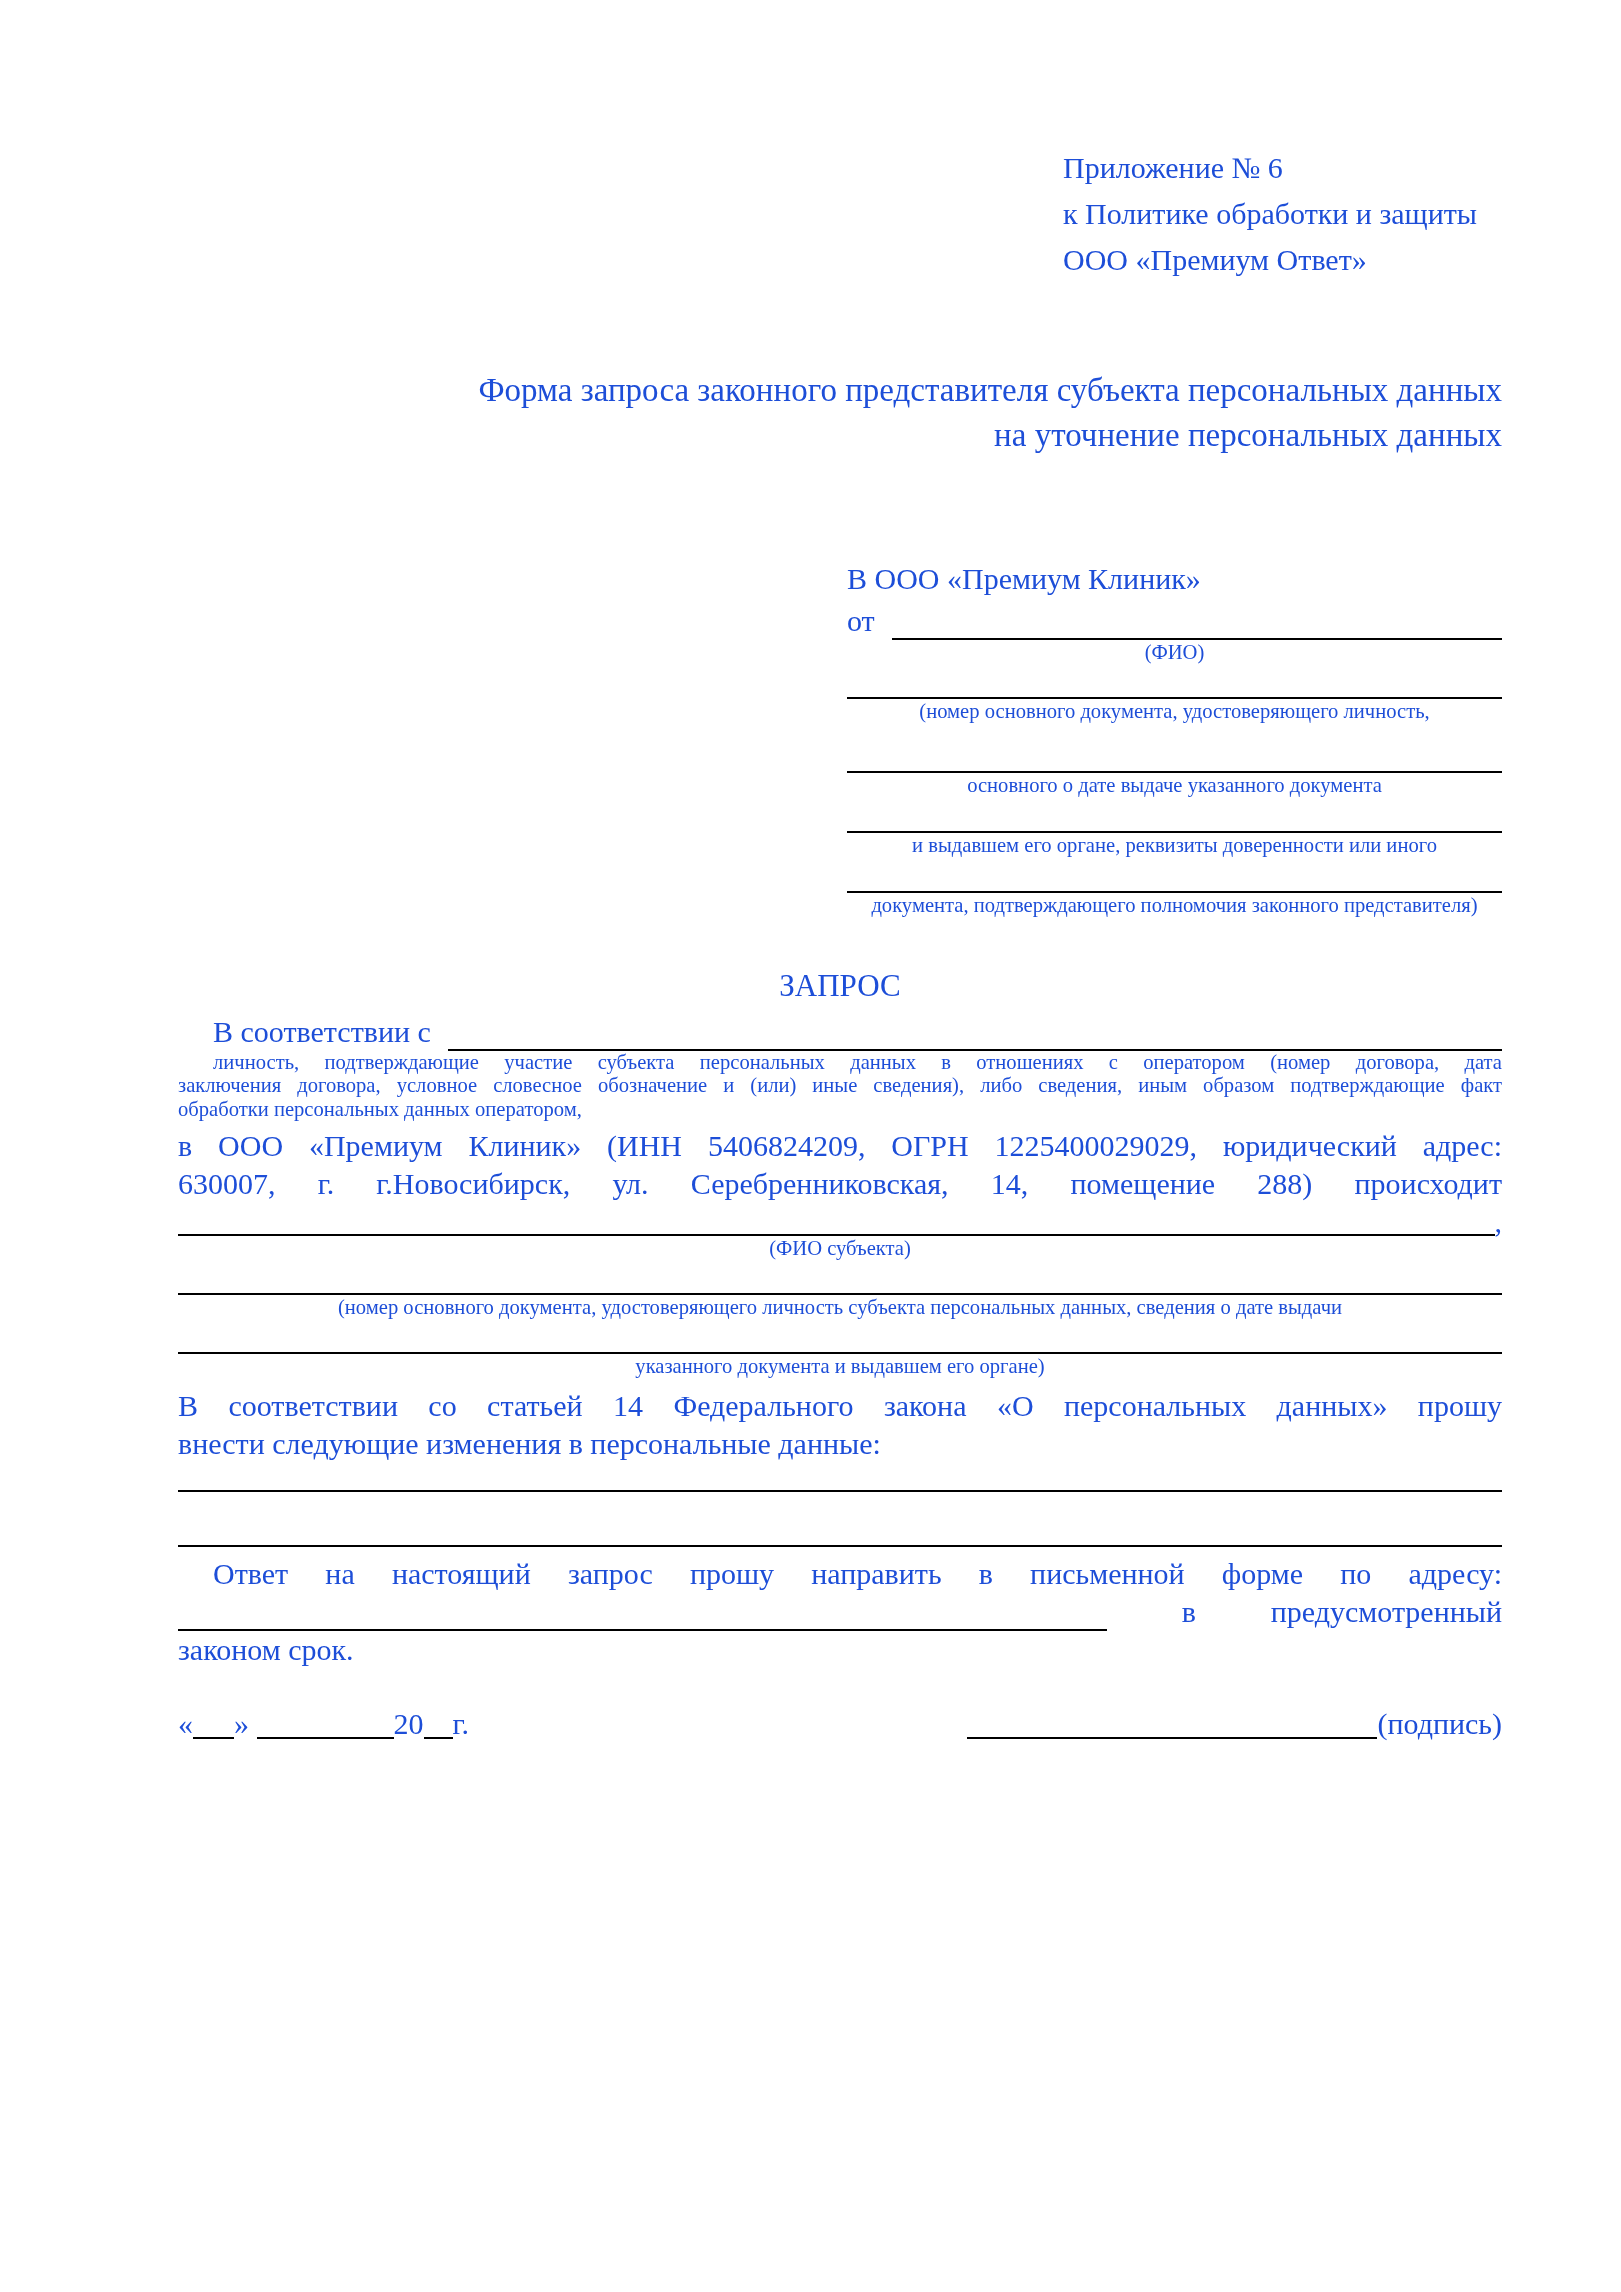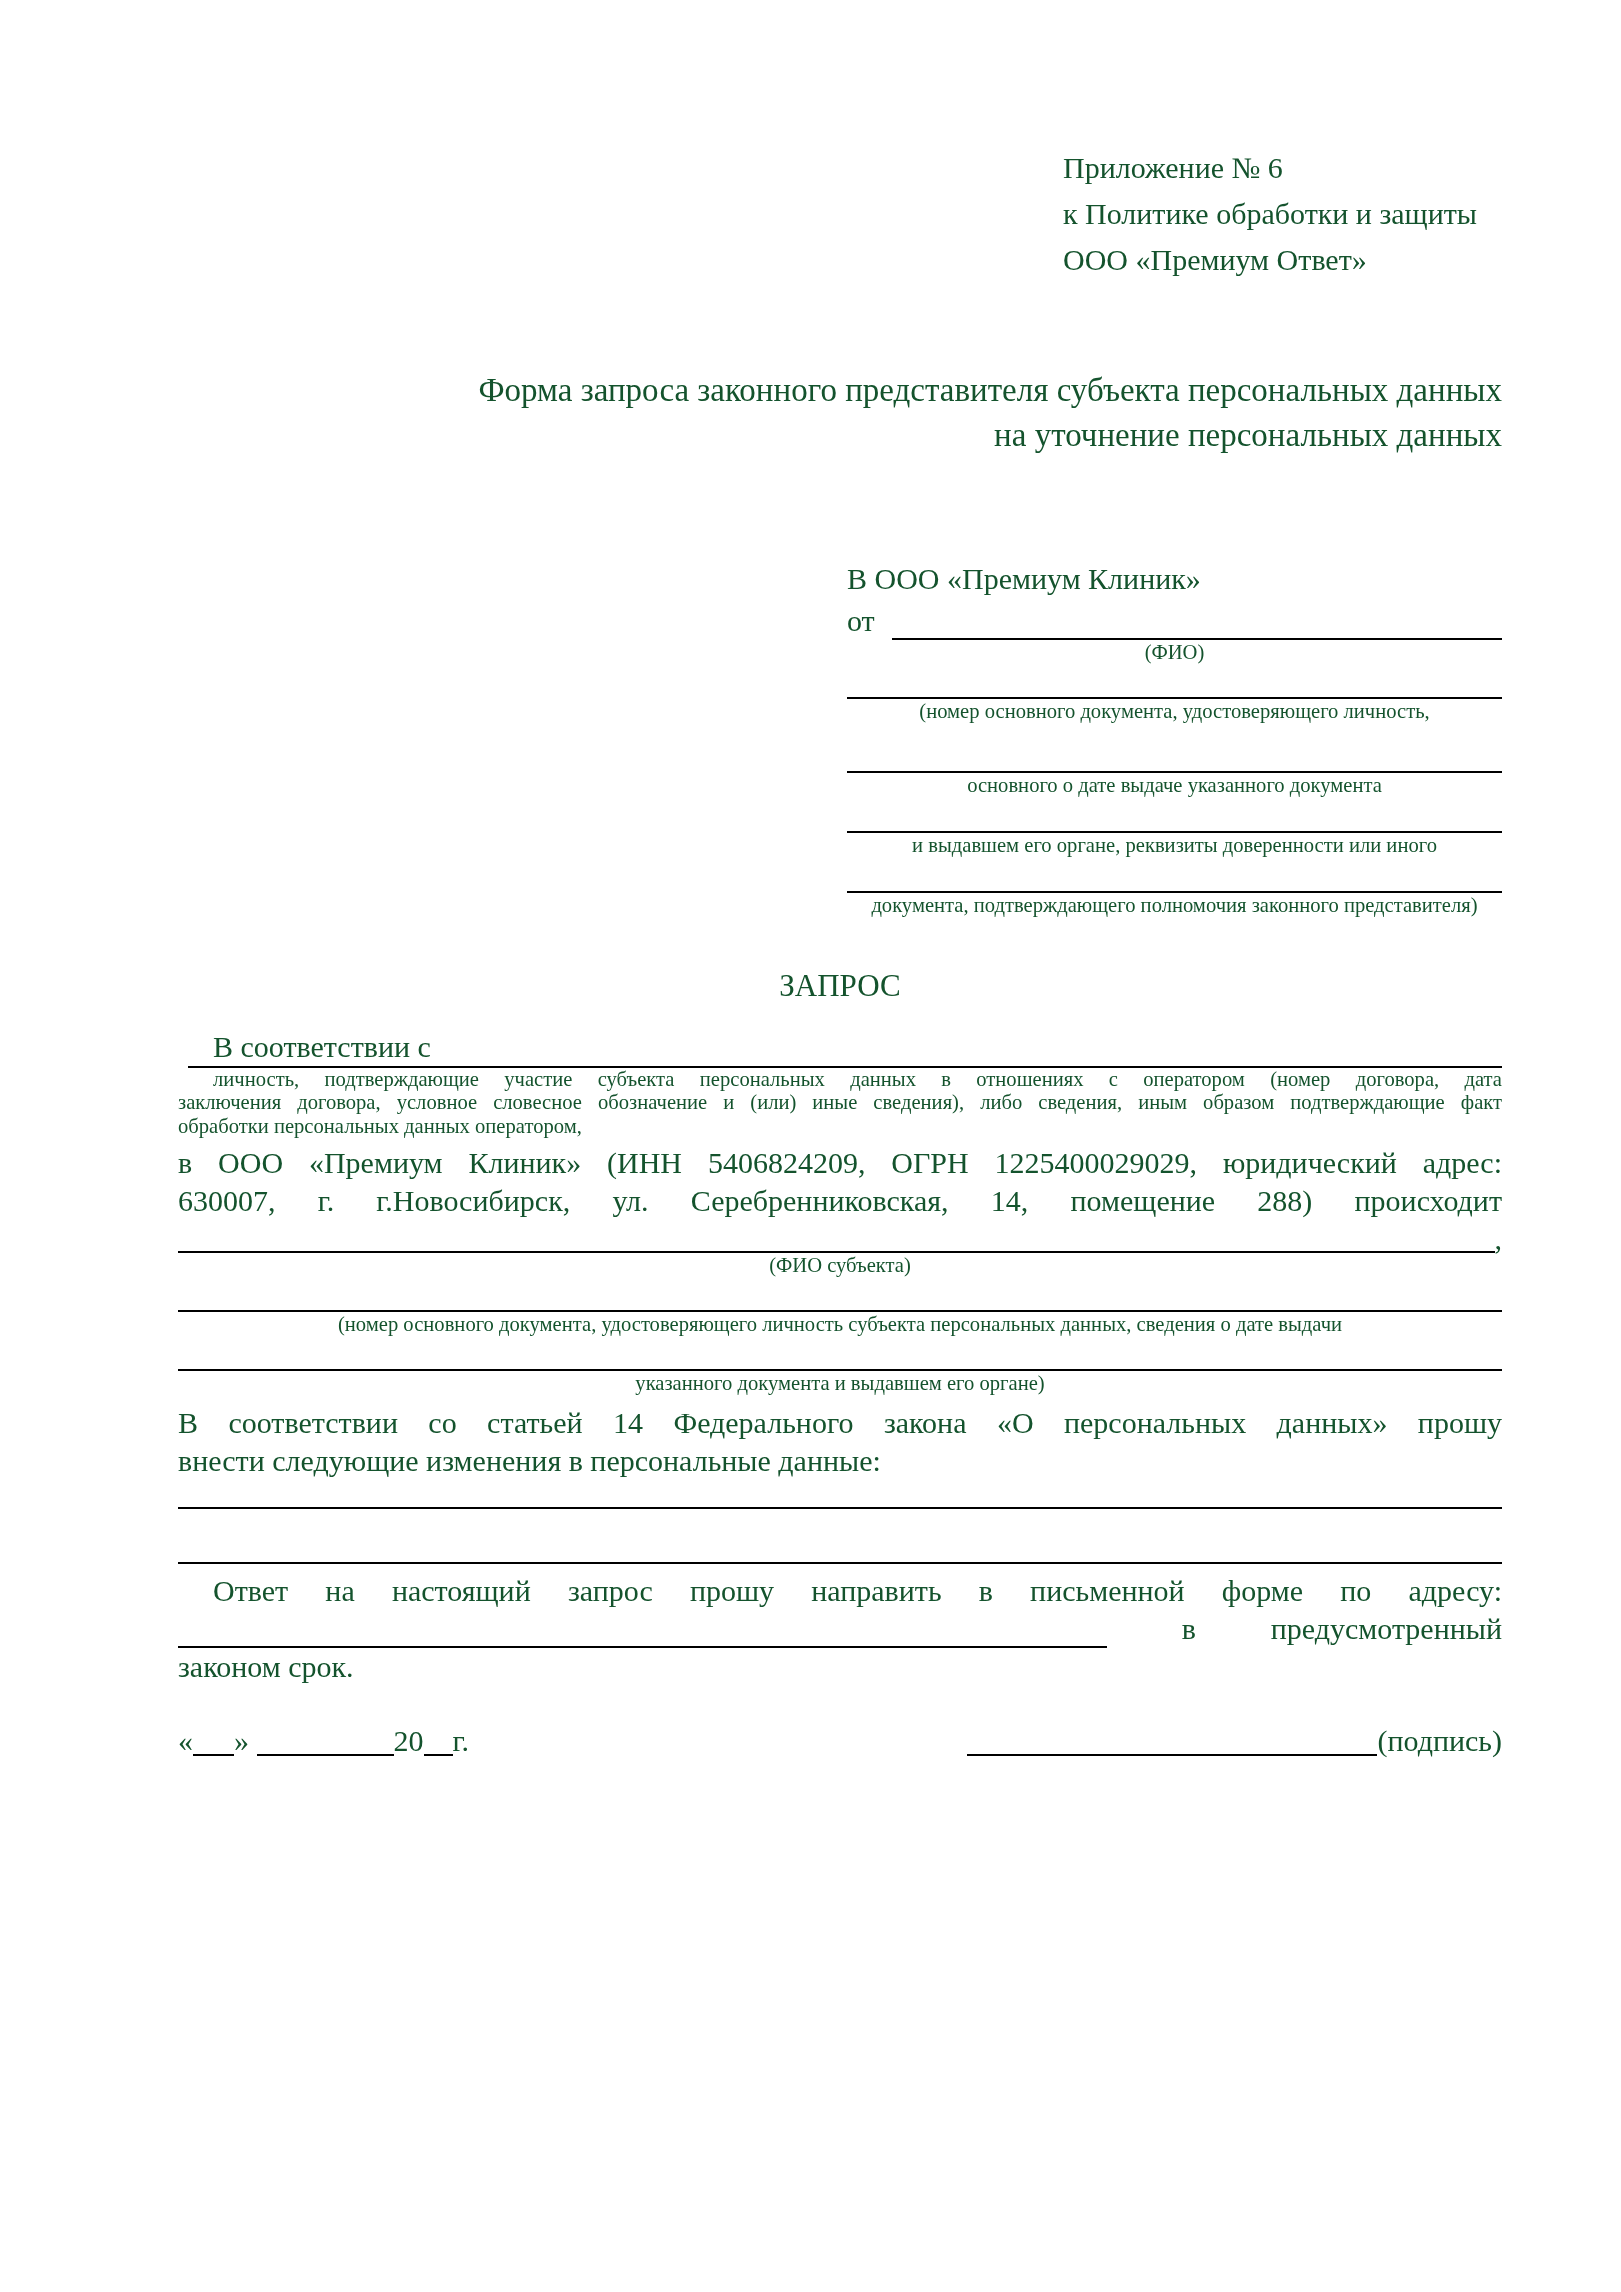--- a/index.html
+++ b/index.html
@@ -1,20 +1,20 @@
 <!DOCTYPE html>
 <html><head>
 <meta charset="utf-8">
 <style>
   * { margin:0; padding:0; box-sizing:border-box; }
   html,body { background:#ffffff; }
   .page {
     position:relative;
     width:1621px; height:2293px;
-    background:#ffffff; color:#14532d;
+    background:#ffffff; color:#1d4ed8;
     font-family:"Liberation Serif","DejaVu Serif",serif;
     font-size:30px;
     padding:145px 119px 0 178px;
     overflow:hidden;
   }
   
   .appendix { margin-left:885px; font-size:30px; line-height:46px; }
   
   .title { margin-top:85px; text-align:right; font-weight:normal; font-size:33px; line-height:45px; }
   
@@ -22,21 +22,21 @@
   .addr-to { line-height:45px; }
   .from-row { display:flex; line-height:39px; }
   .from-row .lbl { white-space:pre; }
   .fill { flex:1 1 auto; border-bottom:2.9px solid #000; margin-left:9.8px; }
   .cap { font-size:20.6px; line-height:25.5px; text-align:center; }
   .field { border-bottom:2.9px solid #000; }
   .f34 { height:33px; } .f32 { height:31px; } .f30 { height:29px; } .f28 { height:27.4px; } .f56 { height:55px; }
   .mt16 { margin-top:15.7px; } .mt6 { margin-top:5.9px; } .mt4 { margin-top:3.9px; }
   
   .zapros { margin-top:45px; text-align:center; font-size:31px; line-height:43px; }
-  .basis-row { display:flex; margin-top:21px; line-height:38px;flex-direction:column; }
+  .basis-row { display:flex; margin-top:6px; line-height:38px; }
   .basis-row .lbl { padding-left:35px; white-space:pre; }
   .note { font-size:20.6px; line-height:23.5px; text-align:justify; }
   .note .jl { text-align:justify; text-align-last:justify; }
   .note .first { text-indent:35px; }
   .para { line-height:38px; }
   .para .jl { text-align:justify; text-align-last:justify; }
   .para.mt6 { margin-top:5.9px; }
   .para.mt8 { margin-top:7.8px; }
   .line-comma { display:flex; margin-top:3.9px; line-height:29px; align-items:flex-end; }
   .line-comma .fill { margin-left:0; }

